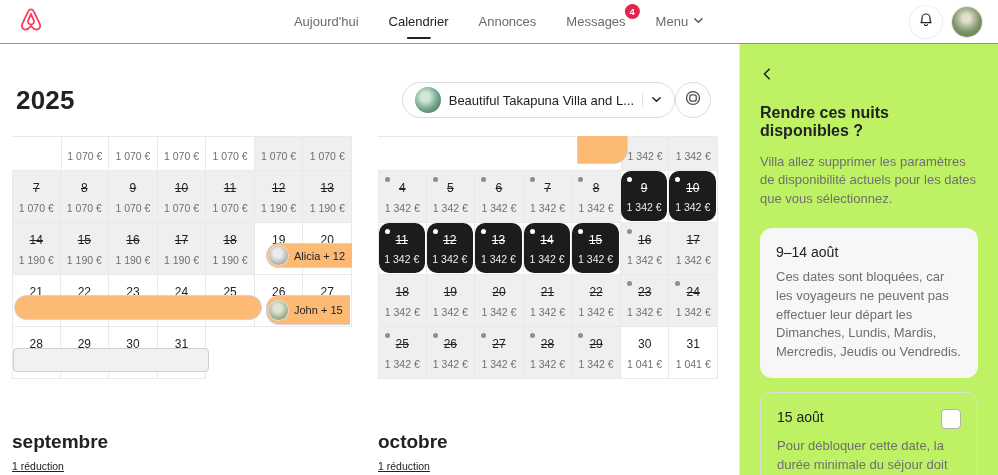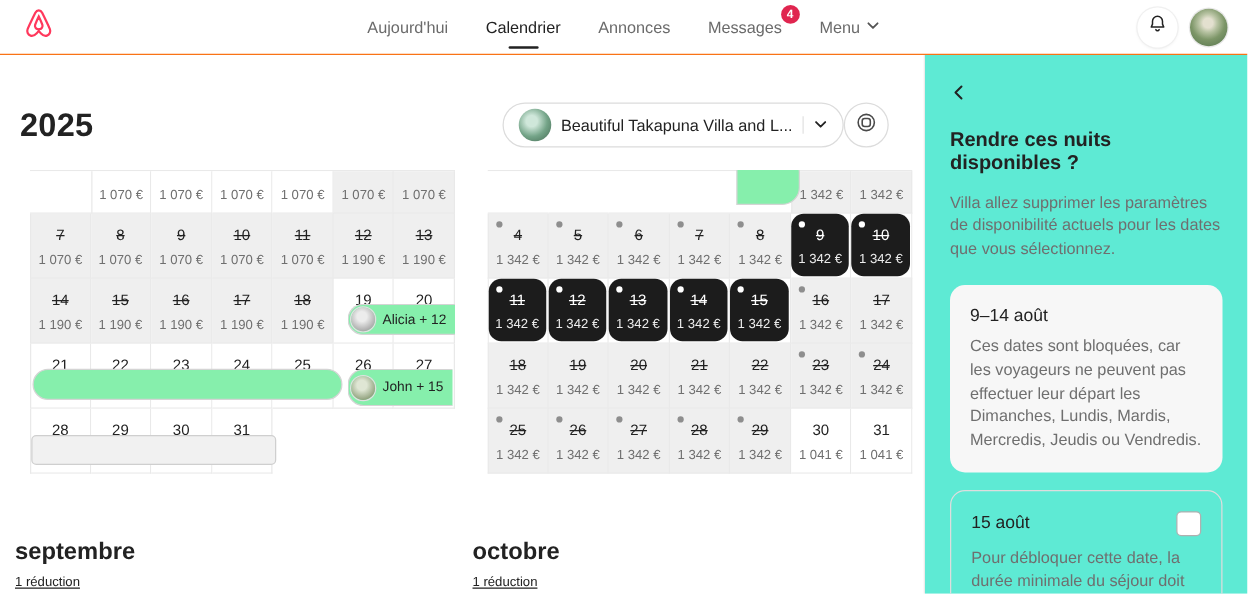--- a/index.html
+++ b/index.html
@@ -27,54 +27,54 @@
   .main { width:740px; border-right:1px solid #ebebeb; }
   .main-header { display:flex; align-items:center; padding:20px 28px 0 16px; height:92px; }
   .year { font-size:26px; font-weight:700; letter-spacing:.2px; }
   .controls { margin-left:auto; display:flex; align-items:center;text-align:right; }
   .pill { height:36px; border:1px solid #dcdcdc; border-radius:18px; display:flex; align-items:center; padding:0 12px; gap:8px; font-size:13px; background:#fff; cursor:pointer; }
   .thumb { width:26px; height:26px; border-radius:50%; background:radial-gradient(circle at 40% 38%, #cfe7da 0 20%, #74a488 55%, #41664f 100%); }
   .psep { width:1px; height:14px; background:#e2e2e2; }
   .circle-btn { width:36px; height:36px; border:1px solid #dcdcdc; border-radius:50%; display:flex; align-items:center; justify-content:center; background:#fff; cursor:pointer; }
 
   
-  .calendars { display:flex; gap:26px; padding-left:24px; margin-top:0; }
+  .calendars { display:flex; gap:26px; padding-left:12px; margin-top:0; }
   .cal { width:340px; position:relative; overflow:hidden; }
   .grid { display:grid; grid-template-columns:repeat(7,1fr); grid-template-rows:34px 52px 52px 52px 52px; border-top:1px solid #e9e9e9; }
   .cell { position:relative; background:#fff; border-bottom:1px solid #e9e9e9; }
   .cell.open, .cell.blocked, .cell.selected { border-right:1px solid #e9e9e9; cursor:pointer; }
   .cell.bl { border-left:1px solid #e9e9e9; }
   .cell.blocked { background:#efefef; }
   .day { position:absolute; top:10px; left:0; right:0; text-align:center; font-size:12px; font-weight:500; color:#222; }
   .strike { text-decoration:line-through; }
   .price { position:absolute; bottom:8px; left:0; right:0; text-align:center; font-size:10.5px; color:#6f6f6f; white-space:nowrap; }
   .sel-inner { position:absolute; inset:0 1px 1px 0; background:#1c1c1c; border-radius:10px; }
   .sel-inner .day { color:#fff; }
   .sel-inner .price { color:#ececec; }
   .dot { position:absolute; top:6px; left:6px; width:5px; height:5px; border-radius:50%; background:#8e8e8e; }
   .sel-inner .dot { background:#fff; }
 
   
-  .pillbar { position:absolute; background:#86efac; border:1px solid #d4d4d4; display:flex; align-items:center; gap:6px; font-size:11px; color:#222; z-index:3; cursor:pointer; white-space:nowrap; overflow:hidden; }
+  .pillbar { position:absolute; background:#fdba74; border:1px solid #d4d4d4; display:flex; align-items:center; gap:6px; font-size:11px; color:#222; z-index:3; cursor:pointer; white-space:nowrap; overflow:hidden; }
   .mini-avatar { flex:0 0 auto; width:19px; height:19px; border-radius:50%; margin-left:2px; background:radial-gradient(circle at 45% 38%, #ececec 0 25%, #a8a8a8 75%, #8b8b8b 100%); box-shadow:0 0 0 1px #e0e0e0; }
   .mini-avatar.green { background:radial-gradient(circle at 45% 38%, #dfe6d4 0 25%, #8fa07c 75%, #6d7f5c 100%); }
   #pill-alicia { left:254px; top:107px; width:86px; height:25px; border-radius:13px 0 0 13px; border-right:none; }
   #pill-cont   { left:2px;   top:159px; width:248px; height:25px; border-radius:13px; }
   #pill-john   { left:254px; top:159px; width:84px; height:30px; border-radius:13px 0 0 13px; border-right:none; }
   #bar-block   { left:1px;   top:212px; width:196px; height:24px; background:#f1f1f1; border:1px solid #cfcfcf; border-radius:4px; }
   #pill-aug    { left:199px; top:-12px; width:51px; height:40px; border-radius:0 14px 14px 0; }
 
   
   .cal-footers { display:flex; gap:26px; padding-left:12px; margin-top:52px; }
   .cal-footer { width:340px; }
   .month-title { font-size:19px; font-weight:700; }
   .reduction { font-size:10.5px; color:#222; text-decoration:underline; margin-top:7px; display:inline-block; cursor:pointer; }
 
   
-  .panel { flex:1; padding:20px 20px 0 20px; background:#5eead4; }
+  .panel { flex:1; padding:20px 20px 0 20px; background:#bef264; }
   .back-btn { width:24px; height:24px; display:flex; align-items:center; justify-content:flex-start; cursor:pointer; }
   .panel-title { font-size:16px; font-weight:700; margin-top:16px; }
   .panel-intro { font-size:13px; color:#6f6f6f; margin-top:8px; line-height:1.4; }
   .card { border-radius:12px; margin-top:20px; padding:16px; }
   .card.gray { background:#f7f7f7; }
   .card.white { border:1px solid #dddddd; margin-top:14px; }
   .card-head { display:flex; justify-content:space-between; align-items:flex-start; }
   .card-title { font-size:14px; font-weight:400; }
   .card-body { font-size:13px; color:#6f6f6f; margin-top:8px; line-height:1.45; }
   .checkbox { width:20px; height:20px; border:1.5px solid #b0b0b0; border-radius:4px; background:#fff; cursor:pointer; flex:0 0 auto; }

